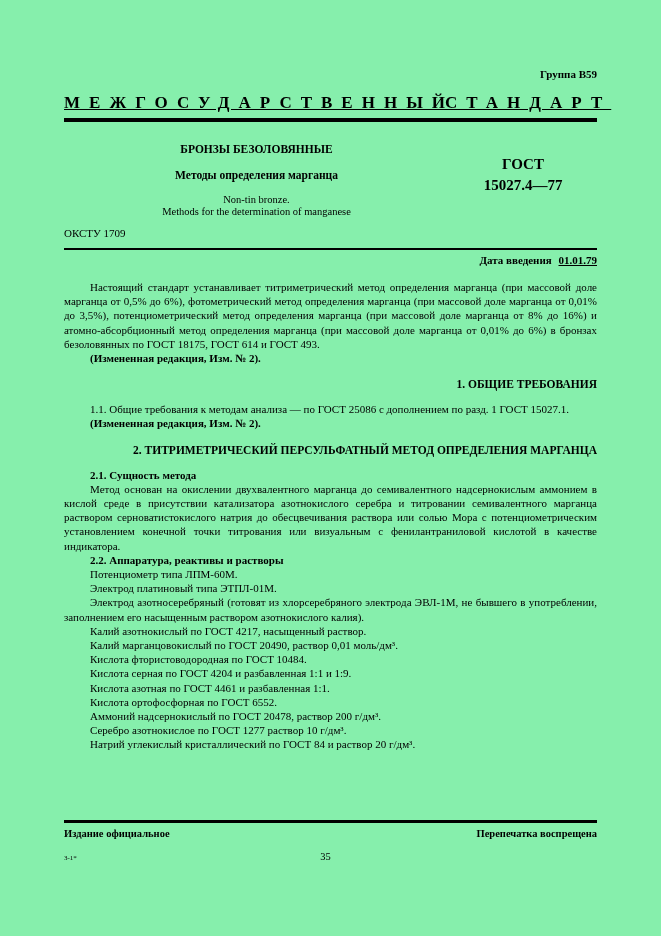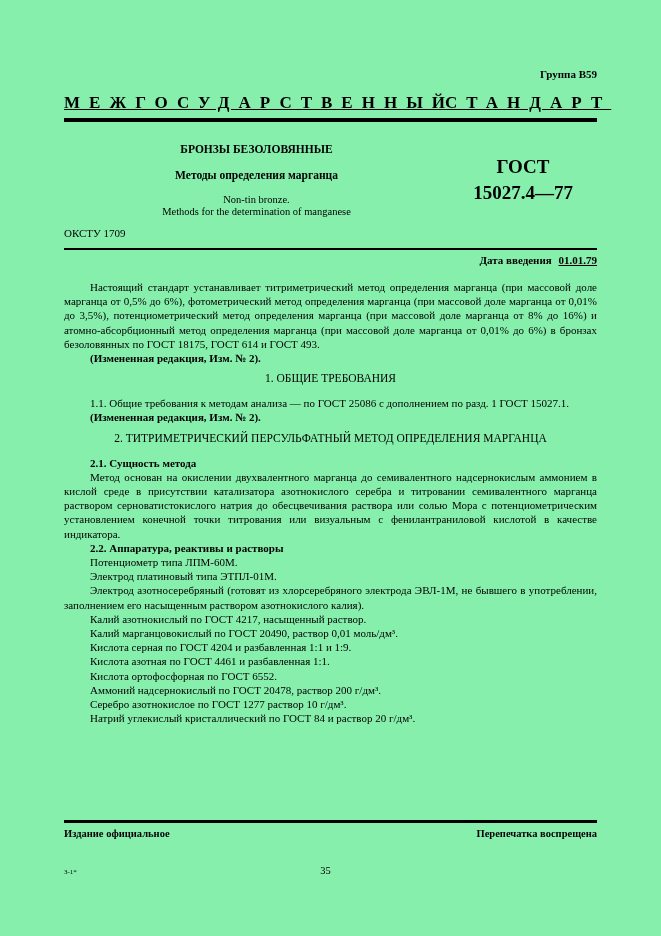--- a/index.html
+++ b/index.html
@@ -39,21 +39,21 @@
   .title-block { display: flex; margin-top: 21px; }
   .title-left  { flex: 1; text-align: center; }
   .title-ru    { font-weight: bold; font-size: 11.5px; }
   .subtitle-ru { font-weight: bold; font-size: 11.5px; margin-top: 14px; }
   .title-en    { font-size: 10.5px; margin-top: 13px; }
   .subtitle-en { font-size: 10.5px; margin-top: 1px; }
   .doc-code {
     width: 148px;
     text-align: center;
     font-weight: bold;
-    font-size: 19px;
+    font-size: 15px;
     line-height: 1.38;
     padding-top: 11px;
   }
   .okstu { margin-top: 10px; font-size: 11px; }
   .rule-mid { margin-top: 9px; }
 
   .intro-date {
     margin-top: 4px;
     text-align: right;
     font-weight: bold;
@@ -65,44 +65,44 @@
     margin: 0;
     font-size: 11px;
     line-height: 14.2px;
     text-align: justify;
     text-indent: 26px;
   }
   .intro-para { margin-top: 14px; }
   .amendment  { font-weight: bold; }
 
   .sec-heading {
-    text-align: center;
+    text-align: right;
     text-indent: 0;
-    font-weight: normal;
+    font-weight: bold;
     font-size: 11.5px;
-    margin-top: 7px;
+    margin-top: 13px;
     margin-bottom: 12px;
   }
   .sub-heading { font-weight: bold; }
 
   .footer {
     position: absolute;
     left: 64px;
     right: 64px;
     top: 820px;
   }
   .footer-row {
     display: flex;
     justify-content: space-between;
     font-weight: bold;
     font-size: 10.5px;
     margin-top: 5px;
     align-items: center;
   }
-  .footer-row2 { position: relative; margin-top: 26px; height: 14px; }
+  .footer-row2 { position: relative; margin-top: 12px; height: 14px; }
   .print-mark  { position: absolute; left: 0; top: 3px; font-size: 7px; }
   .page-number { position: absolute; left: 0; right: 10px; text-align: center; font-size: 10.5px; }
 </style>
 </head>
 <body>
 
 <div class="page">
   <div class="content">
 
     <div class="group-label">Группа В59</div>
@@ -150,20 +150,21 @@
     <p>Метод основан на окислении двухвалентного марганца до семивалентного надсернокислым аммонием в кислой среде в присутствии катализатора азотнокислого серебра и титровании семивалентного марганца раствором серноватистокислого натрия до обесцвечивания раствора или солью Мора с потенциометрическим установлением конечной точки титрования или визуальным с фенилантраниловой кислотой в качестве индикатора.</p>
 
     <p class="sub-heading">2.2. Аппаратура, реактивы и растворы</p>
 
     <div>
         <p>Потенциометр типа ЛПМ-60М.</p>
         <p>Электрод платиновый типа ЭТПЛ-01М.</p>
         <p>Электрод азотносеребряный (готовят из хлорсеребряного электрода ЭВЛ-1М, не бывшего в употреблении, заполнением его насыщенным раствором азотнокислого калия).</p>
         <p>Калий азотнокислый по ГОСТ 4217, насыщенный раствор.</p>
         <p>Калий марганцовокислый по ГОСТ 20490, раствор 0,01 моль/дм³.</p>
+        <p>Кислота фтористоводородная по ГОСТ 10484.</p>
         <p>Кислота серная по ГОСТ 4204 и разбавленная 1:1 и 1:9.</p>
         <p>Кислота азотная по ГОСТ 4461 и разбавленная 1:1.</p>
         <p>Кислота ортофосфорная по ГОСТ 6552.</p>
         <p>Аммоний надсернокислый по ГОСТ 20478, раствор 200 г/дм³.</p>
         <p>Серебро азотнокислое по ГОСТ 1277 раствор 10 г/дм³.</p>
         <p>Натрий углекислый кристаллический по ГОСТ 84 и раствор 20 г/дм³.</p>
       </div>
 
   </div>
 

